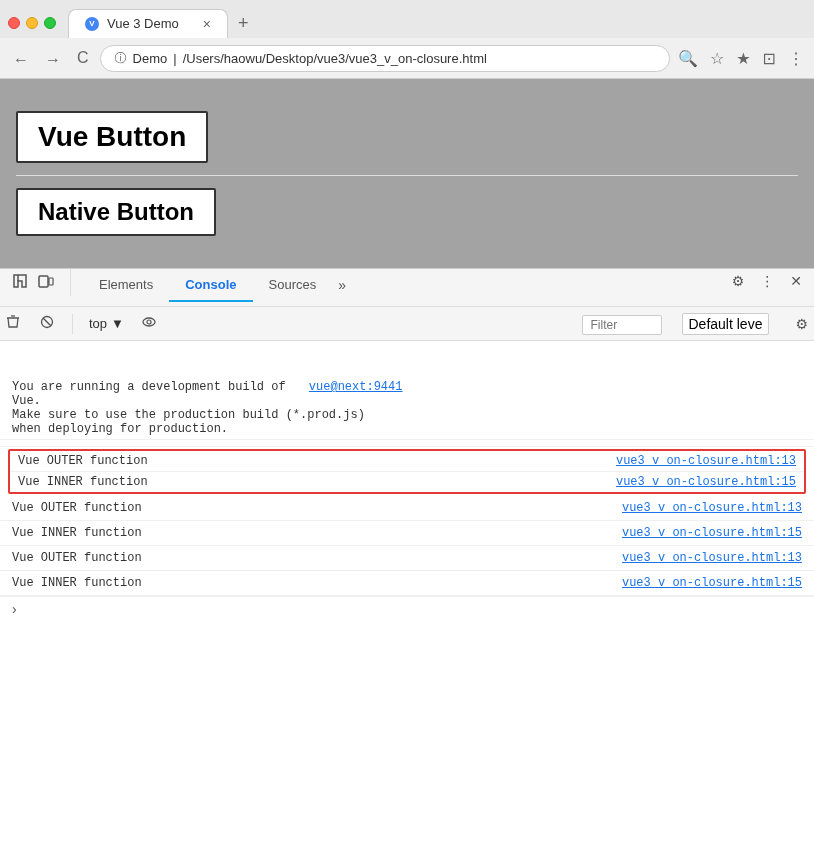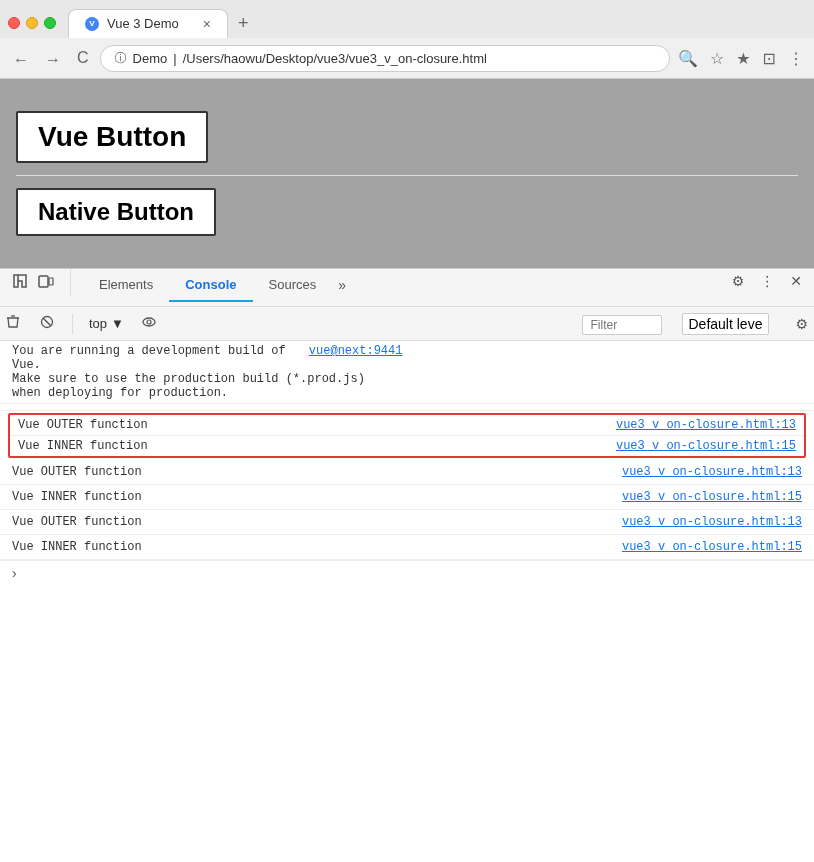--- a/index.html
+++ b/index.html
@@ -338,20 +338,21 @@
       margin-left: 16px;
     }
 
     .console-line-multi {
       padding: 3px 12px 3px 12px;
       border-bottom: 1px solid #f0f0f0;
     }
 
     .console-line-multi .console-message {
       white-space: pre-wrap;
+      margin-top: 36px;
     }
 
     .highlighted-group {
       border: 2px solid #e53935;
       margin: 2px 8px;
       border-radius: 2px;
     }
 
     .highlighted-line {
       display: flex;

